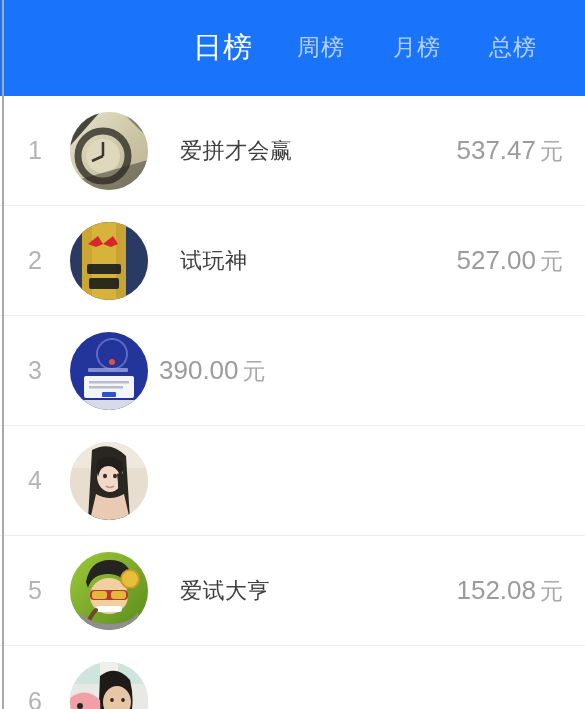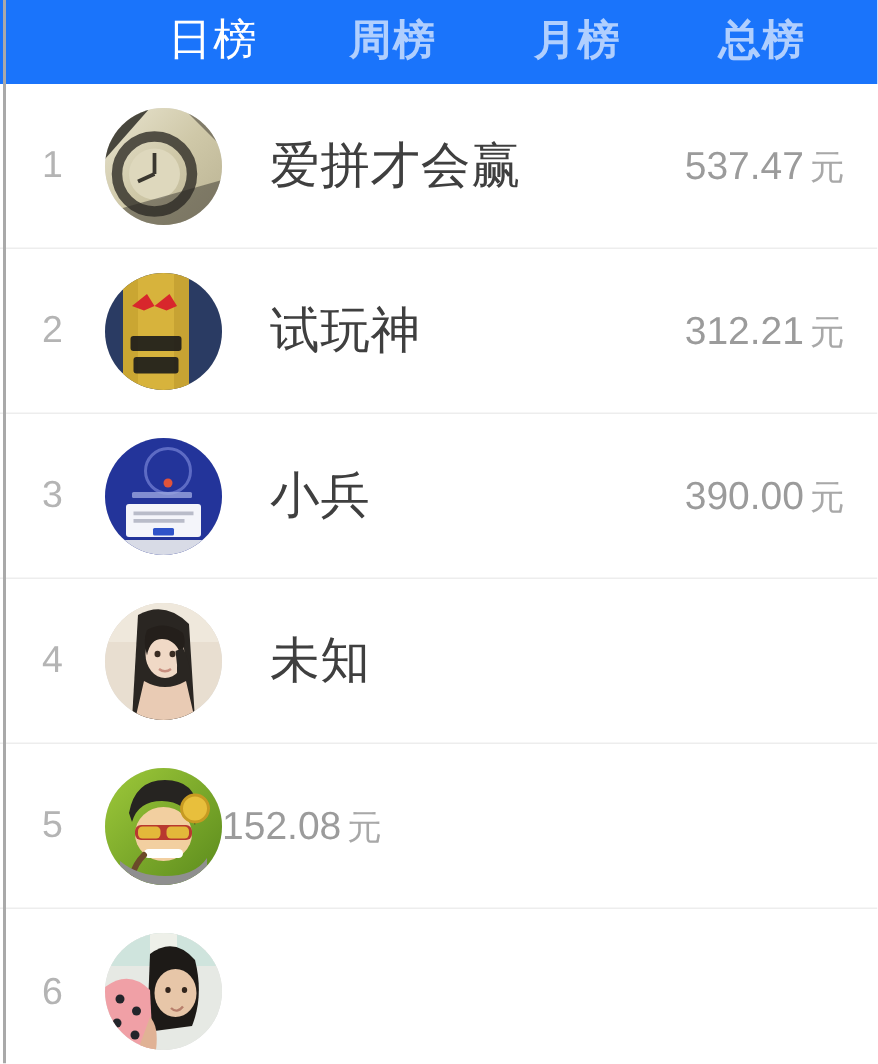--- a/index.html
+++ b/index.html
@@ -21,40 +21,39 @@
     left: 2px;
     top: 0;
     width: 2px;
     height: 709px;
     background: #a9a9a9;
     z-index: 50;
   }
 
   
   .tabbar {
-    height: 56px;
+    height: 96px;
     background: #1a74fb;
     display: flex;
     align-items: center;
-    justify-content: space-between;
+    justify-content: flex-end;
     padding-left: 112px;
     box-sizing: border-box;
     position: relative;
   }
   .tab {
     color: rgba(255,255,255,0.66);
-    font-size: 28px;
+    font-size: 23px;
     letter-spacing: 1px;
     margin-right: 48px;
     line-height: 1;
     white-space: nowrap;
     cursor: pointer;
     user-select: none;
     padding-bottom: 2px;
-    font-weight: bold;
   }
   .tab.active {
     color: #ffffff;
     font-size: 29px;
     font-weight: 500;
     margin-right: 44px;
   }
 
   
   .rank-list {
@@ -86,32 +85,33 @@
     border-radius: 50%;
     overflow: hidden;
     flex: 0 0 78px;
     position: relative;
     background: #ddd;
   }
   .avatar svg { display: block; width: 78px; height: 78px; }
   .rank-name {
     margin-left: 32px;
     color: #3f3f3f;
-    font-size: 33px;
+    font-size: 22px;
     font-weight: 500;
     letter-spacing: 0.5px;
     flex: 1 1 auto;
     white-space: nowrap;
   }
   .rank-amount {
     color: #9b9b9b;
     font-size: 26px;
     margin-right: 22px;
     white-space: nowrap;
     font-weight: 400;
+    margin-left: 11px;
   }
   .rank-amount .unit {
     color: #a8a8a8;
     font-size: 23px;
     margin-left: 4px;
   }
 </style>
 </head>
 <body>
 
@@ -159,59 +159,57 @@
         <rect x="12" y="-4" width="44" height="90" rx="6" fill="#d7b33c"></rect>
         <rect x="12" y="-4" width="10" height="90" fill="#c29c2c" opacity="0.6"></rect>
         <rect x="46" y="-4" width="10" height="90" fill="#b8932a" opacity="0.5"></rect>
         <path d="M18 22 l10 -8 l5 8 l-7 3 Z" fill="#d8262c"></path>
         <path d="M33 22 l10 -8 l5 8 l-7 3 Z" fill="#d8262c"></path>
         <rect x="17" y="42" width="34" height="10" rx="2" fill="#1a1a1a" opacity="0.9"></rect>
         <rect x="19" y="56" width="30" height="11" rx="2" fill="#1a1a1a" opacity="0.9"></rect>
       </svg>
     </div>
     <div class="rank-name">试玩神</div>
-    <div class="rank-amount"><span>312.21</span><span class="unit">元</span></div>
+    <div class="rank-amount"><span>527.00</span><span class="unit">元</span></div>
   </div>
 
   <div class="rank-row">
     <div class="rank-num">3</div>
     <div class="avatar">
       <svg viewBox="0 0 78 78" xmlns="http://www.w3.org/2000/svg" aria-hidden="true">
         <rect width="78" height="78" fill="#23349a"></rect>
         <circle cx="42" cy="22" r="15" fill="none" stroke="#5d6bc4" stroke-width="2"></circle>
         <circle cx="42" cy="30" r="3" fill="#e0533a"></circle>
         <rect x="18" y="36" width="40" height="4" rx="1" fill="#9aa5de" opacity="0.8"></rect>
         <rect x="14" y="44" width="50" height="22" rx="2" fill="#f4f5fa"></rect>
         <rect x="19" y="49" width="40" height="2.5" fill="#b9bcc9"></rect>
         <rect x="19" y="54" width="34" height="2.5" fill="#b9bcc9"></rect>
         <rect x="32" y="60" width="14" height="5" rx="1" fill="#2f53c9"></rect>
         <rect x="0" y="68" width="78" height="10" fill="#d8dbe6"></rect>
       </svg>
     </div>
-    <div class="rank-name">小兵</div>
     <div class="rank-amount"><span>390.00</span><span class="unit">元</span></div>
   </div>
 
   <div class="rank-row">
     <div class="rank-num">4</div>
     <div class="avatar">
       <svg viewBox="0 0 78 78" xmlns="http://www.w3.org/2000/svg" aria-hidden="true">
         <rect width="78" height="78" fill="#e8ded0"></rect>
         <rect x="0" y="0" width="78" height="26" fill="#efe8dc"></rect>
         <path d="M22 8 q18 -10 34 6 l4 64 l-42 0 Z" fill="#2a2622"></path>
         <ellipse cx="40" cy="34" rx="13" ry="16" fill="#f0d9c6"></ellipse>
         <path d="M28 18 q12 -7 24 2 q3 9 -2 13 q-4 -9 -12 -9 q-8 0 -10 11 q-3 -10 0 -17 Z" fill="#241f1b"></path>
         <path d="M52 30 q7 14 5 34 l-12 6 q5 -20 2 -38 Z" fill="#2a2622"></path>
         <ellipse cx="35" cy="34" rx="2" ry="2.2" fill="#3a2c22"></ellipse>
         <ellipse cx="45" cy="34" rx="2" ry="2.2" fill="#3a2c22"></ellipse>
         <path d="M36 44 q4 3 8 0" stroke="#c98f80" stroke-width="1.6" fill="none"></path>
         <path d="M26 52 q14 8 28 0 l6 26 l-40 0 Z" fill="#e9cbb4"></path>
       </svg>
     </div>
-    <div class="rank-name">未知</div>
   </div>
 
   <div class="rank-row">
 
     <div class="rank-num">5</div>
     <div class="avatar">
       <svg viewBox="0 0 78 78" xmlns="http://www.w3.org/2000/svg" aria-hidden="true">
         <defs>
           <linearGradient id="g5" x1="0" y1="0" x2="1" y2="1">
             <stop offset="0%" stop-color="#9ec93a"></stop>
@@ -223,20 +221,21 @@
         <ellipse cx="39" cy="44" rx="19" ry="18" fill="#f2cfa0"></ellipse>
         <rect x="20" y="38" width="38" height="10" rx="4" fill="#b8392f"></rect>
         <rect x="22" y="39" width="15" height="8" rx="3" fill="#e3b83a"></rect>
         <rect x="41" y="39" width="15" height="8" rx="3" fill="#e3b83a"></rect>
         <rect x="26" y="54" width="26" height="6" rx="3" fill="#ffffff"></rect>
         <path d="M26 58 q-6 6 -8 14" stroke="#6b4a2a" stroke-width="4" fill="none" stroke-linecap="round"></path>
         <circle cx="60" cy="27" r="9" fill="#e8bf3c" stroke="#c79a22" stroke-width="2"></circle>
         <path d="M10 62 q12 10 30 10 q20 0 28 -12 l0 18 l-58 0 Z" fill="#8f8f8f"></path>
       </svg>
     </div>
+    <div class="rank-name">爱试大亨</div>
     <div class="rank-amount"><span>152.08</span><span class="unit">元</span></div>
   </div>
 
   <div class="rank-row">
     <div class="rank-num">6</div>
     <div class="avatar">
       <svg viewBox="0 0 78 78" xmlns="http://www.w3.org/2000/svg" aria-hidden="true">
         <rect width="78" height="78" fill="#e6e9e4"></rect>
         <rect x="0" y="0" width="78" height="22" fill="#cfe4dd"></rect>
         <rect x="30" y="0" width="18" height="20" fill="#eef0e9"></rect>

